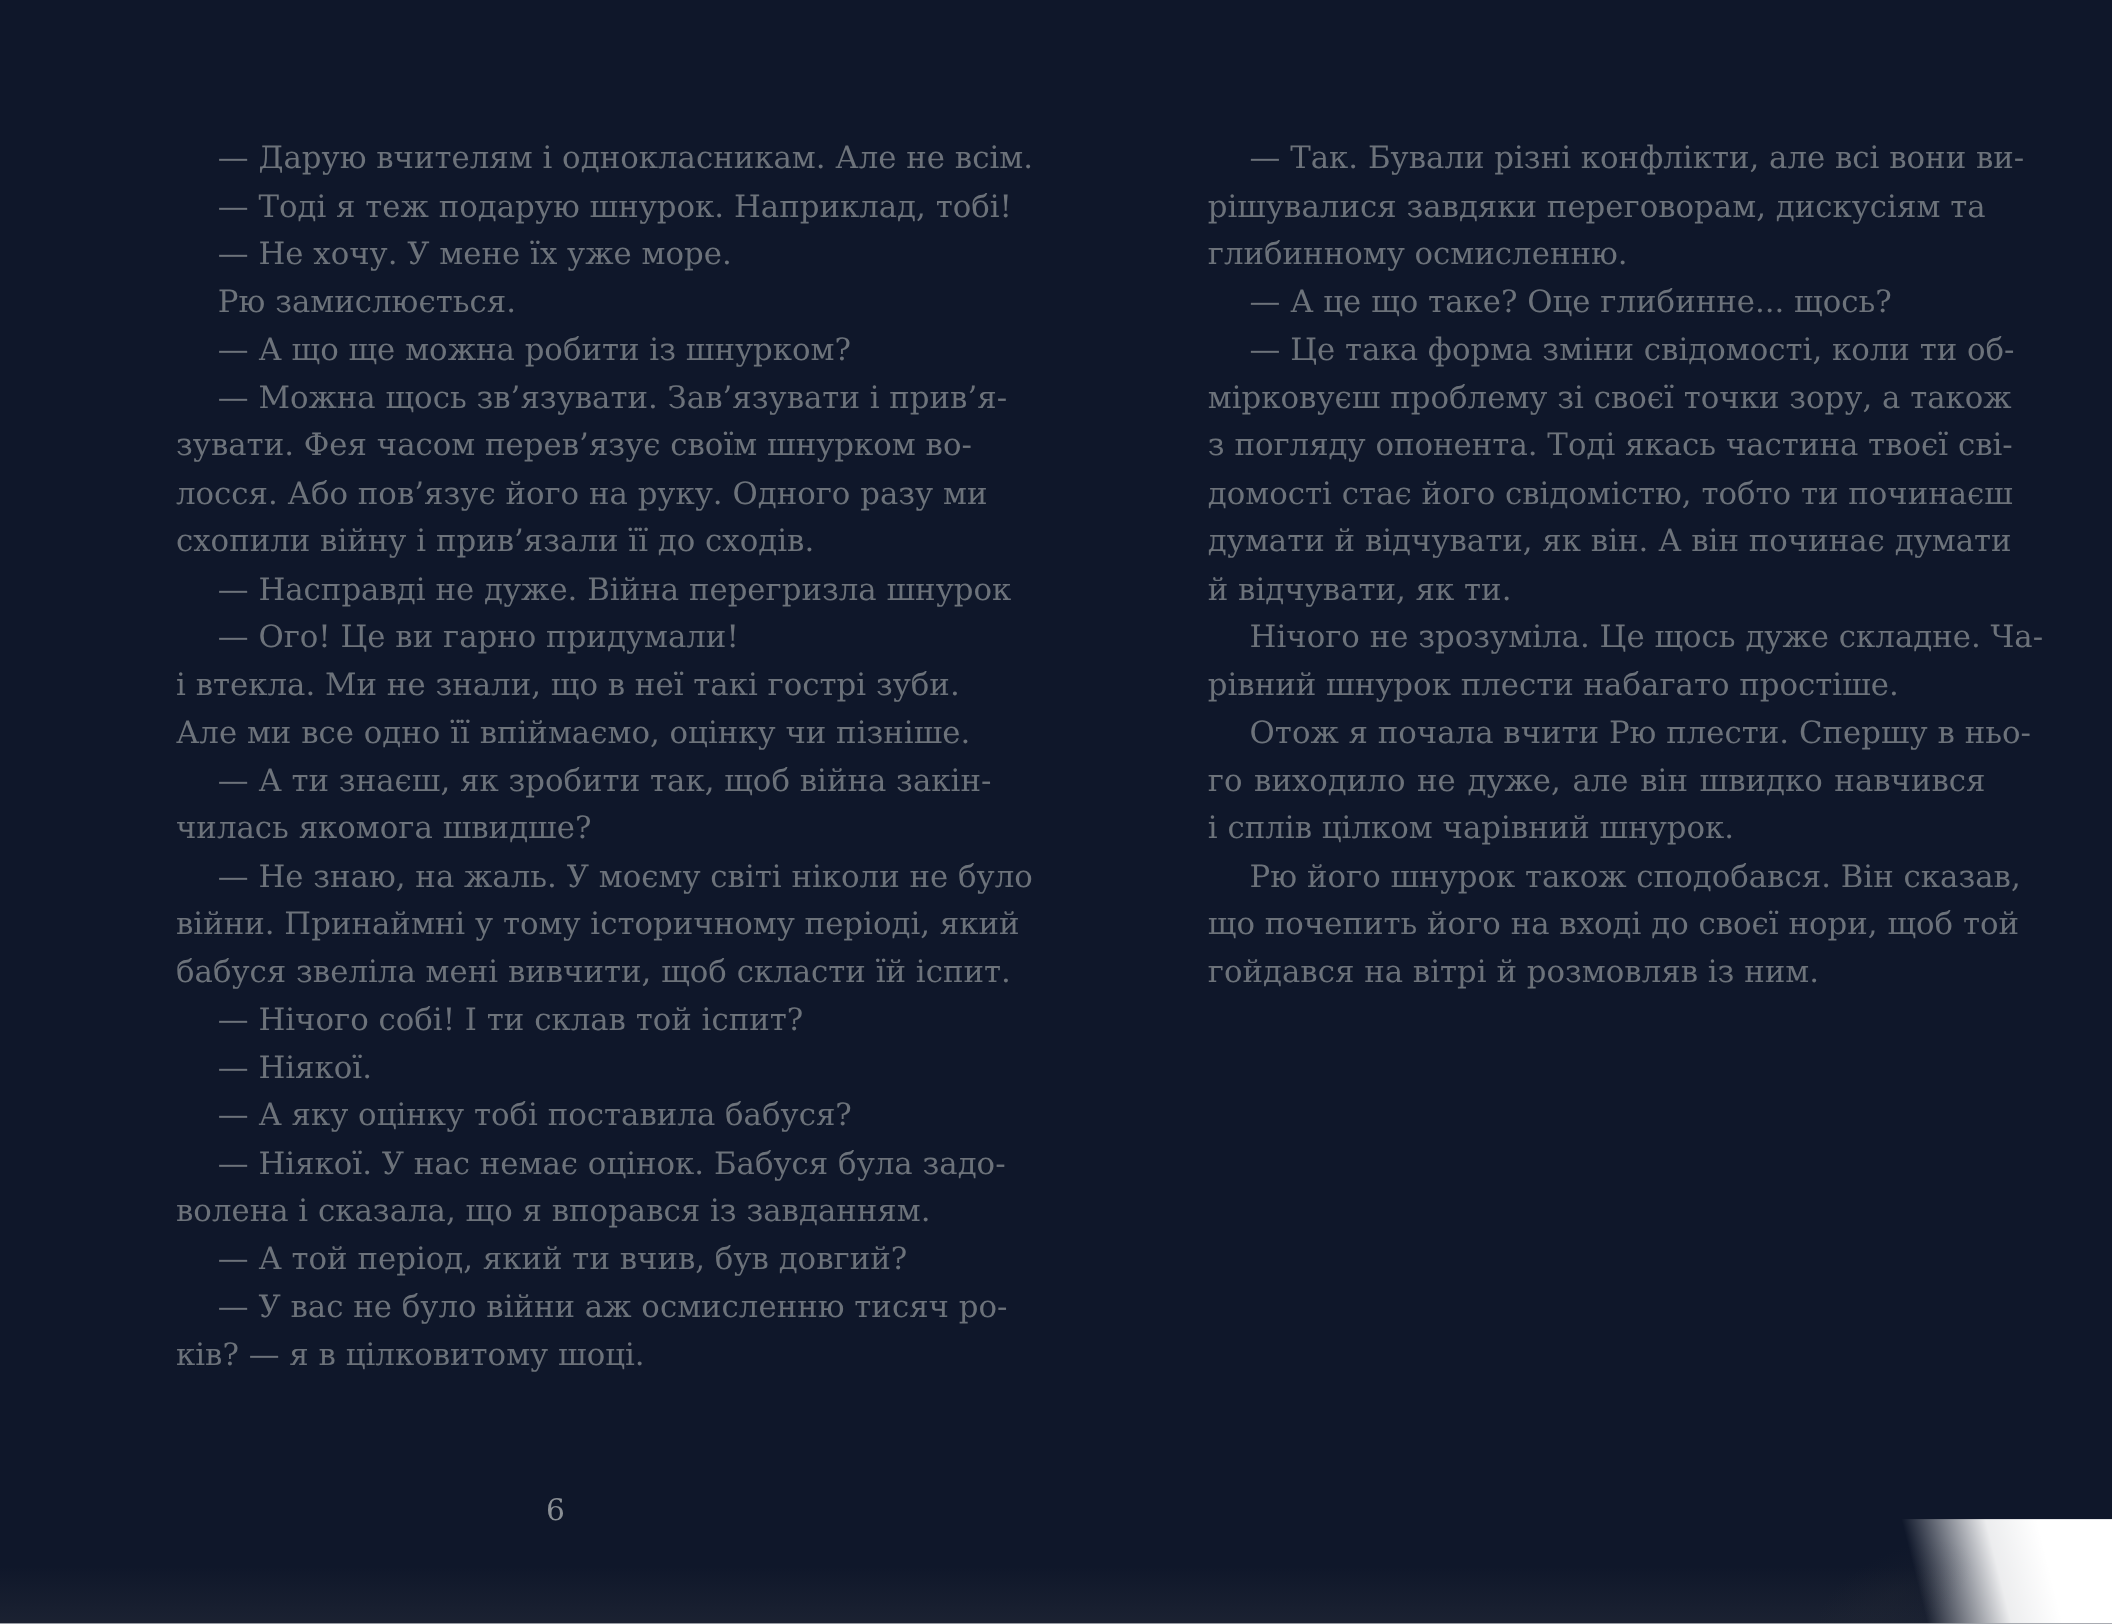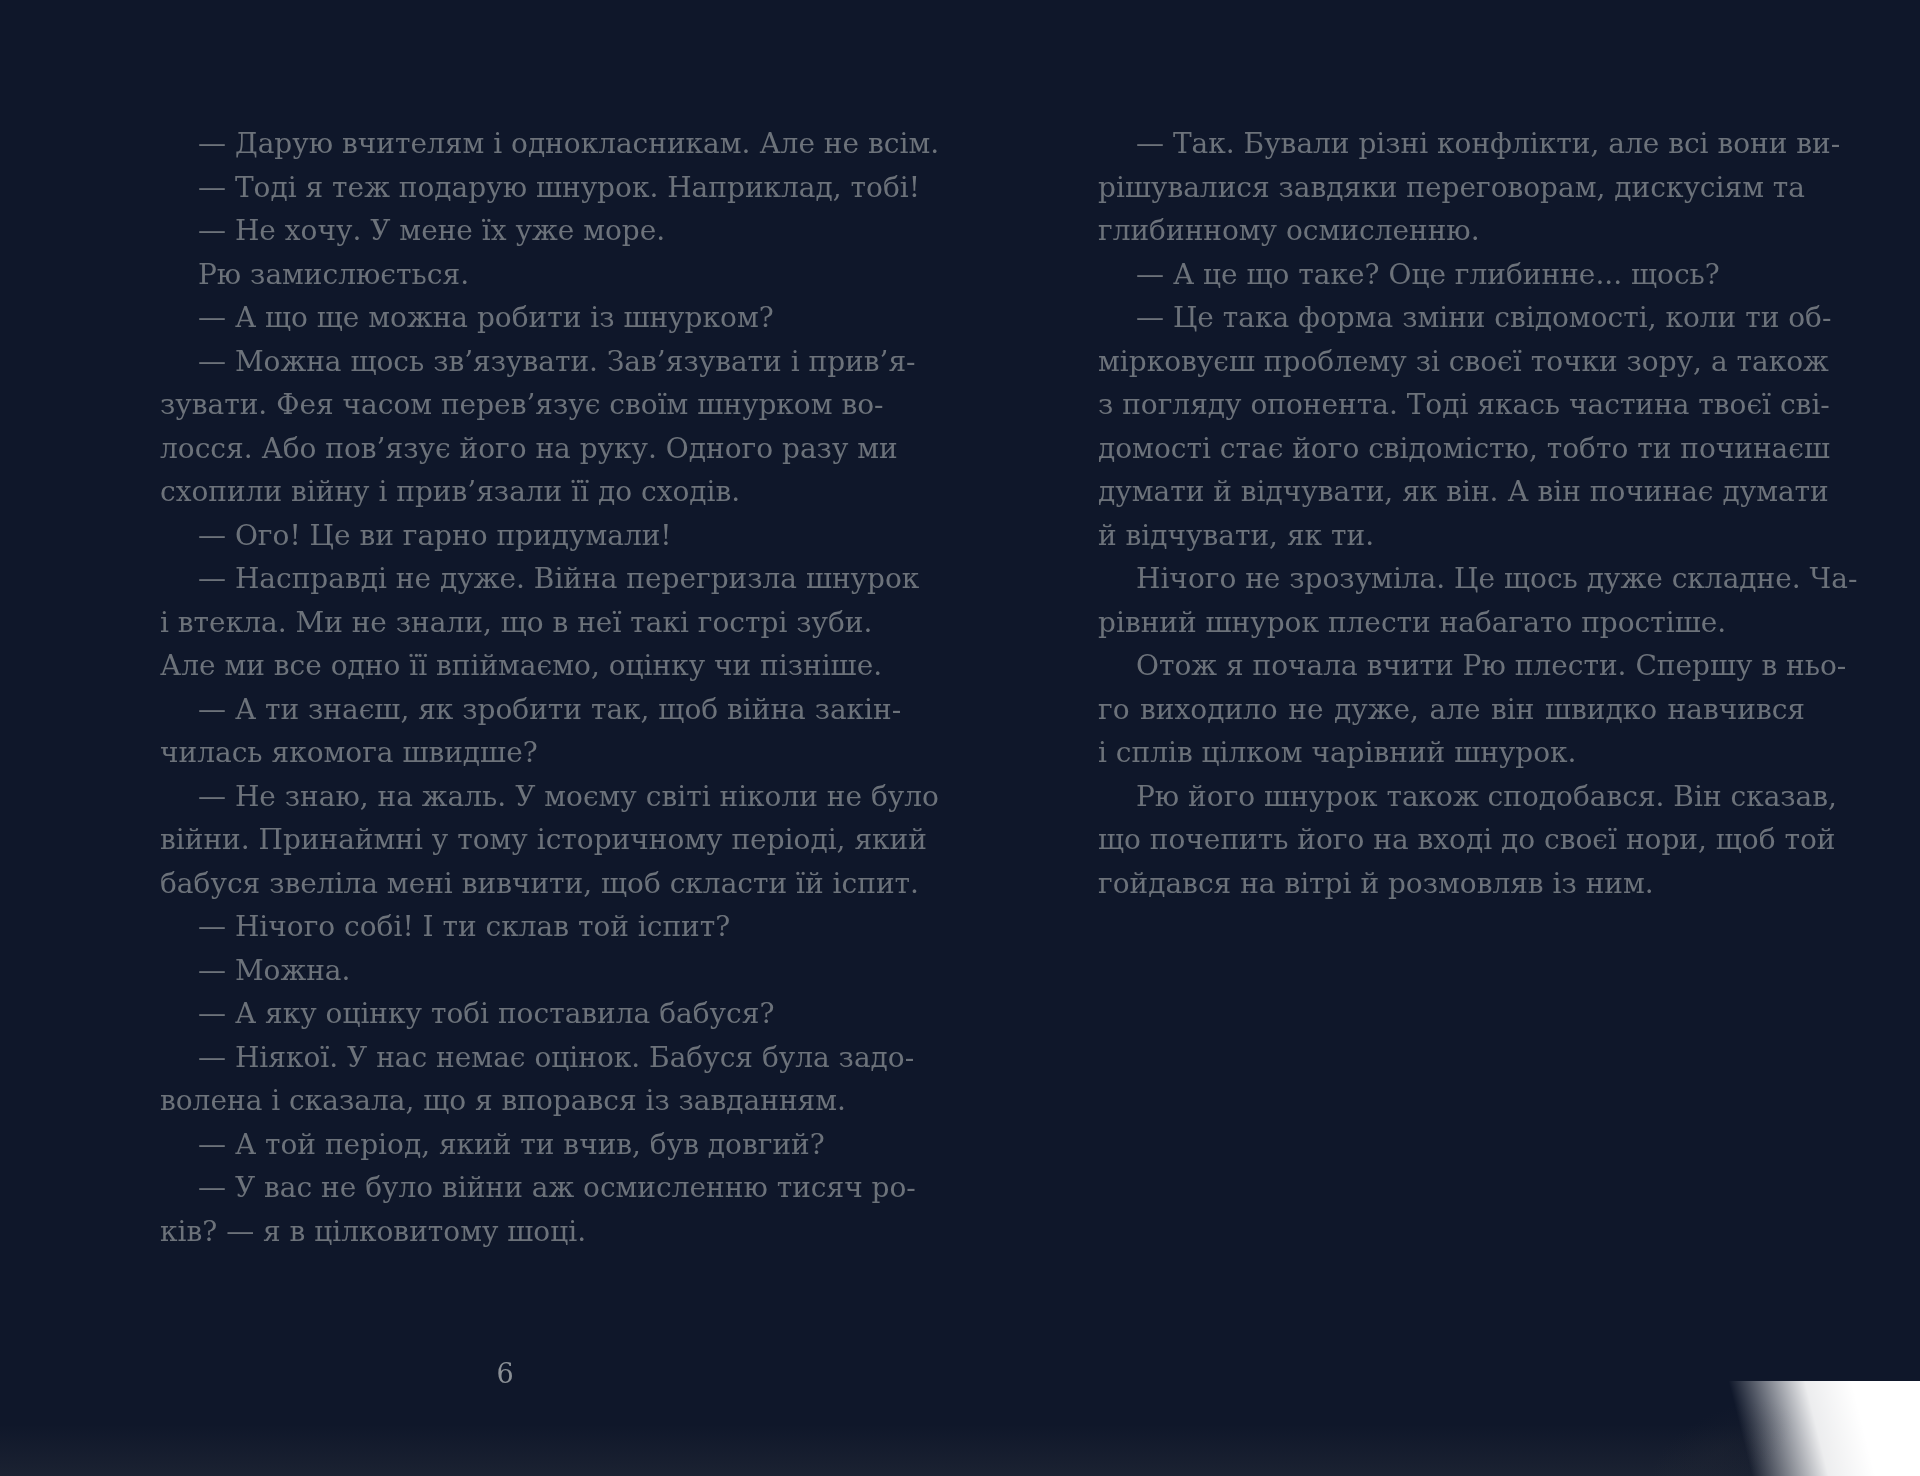--- a/index.html
+++ b/index.html
@@ -78,31 +78,31 @@
   <div class="col" id="col-left">
       <div class="line first plast">— Дарую вчителям і однокласникам. Але не всім.</div>
       <div class="line first plast">— Тоді я теж подарую шнурок. Наприклад, тобі!</div>
       <div class="line first plast">— Не хочу. У мене їх уже море.</div>
       <div class="line first plast">Рю замислюється.</div>
       <div class="line first plast">— А що ще можна робити із шнурком?</div>
       <div class="line first">— Можна щось зв’язувати. Зав’язувати і прив’я-</div>
       <div class="line">зувати. Фея часом перев’язує своїм шнурком во-</div>
       <div class="line">лосся. Або пов’язує його на руку. Одного разу ми</div>
       <div class="line plast">схопили війну і прив’язали її до сходів.</div>
+      <div class="line first">— Насправді не дуже. Війна перегризла шнурок</div>
       <div class="line first plast">— Ого! Це ви гарно придумали!</div>
-      <div class="line first">— Насправді не дуже. Війна перегризла шнурок</div>
       <div class="line">і втекла. Ми не знали, що в неї такі гострі зуби.</div>
       <div class="line plast">Але ми все одно її впіймаємо, оцінку чи пізніше.</div>
       <div class="line first">— А ти знаєш, як зробити так, щоб війна закін-</div>
       <div class="line plast">чилась якомога швидше?</div>
       <div class="line first">— Не знаю, на жаль. У моєму світі ніколи не було</div>
       <div class="line">війни. Принаймні у тому історичному періоді, який</div>
       <div class="line plast">бабуся звеліла мені вивчити, щоб скласти їй іспит.</div>
       <div class="line first plast">— Нічого собі! І ти склав той іспит?</div>
-      <div class="line first plast">— Можна.</div>
+      <div class="line first plast">— Ніякої.</div>
       <div class="line first plast">— А яку оцінку тобі поставила бабуся?</div>
       <div class="line first">— Ніякої. У нас немає оцінок. Бабуся була задо-</div>
       <div class="line plast">волена і сказала, що я впорався із завданням.</div>
       <div class="line first plast">— А той період, який ти вчив, був довгий?</div>
       <div class="line first">— У вас не було війни аж осмисленню тисяч ро-</div>
       <div class="line plast">ків? — я в цілковитому шоці.</div>
     </div>
   <div class="col" id="col-right">
       <div class="line first">— Так. Бували різні конфлікти, але всі вони ви-</div>
       <div class="line">рішувалися завдяки переговорам, дискусіям та</div>

